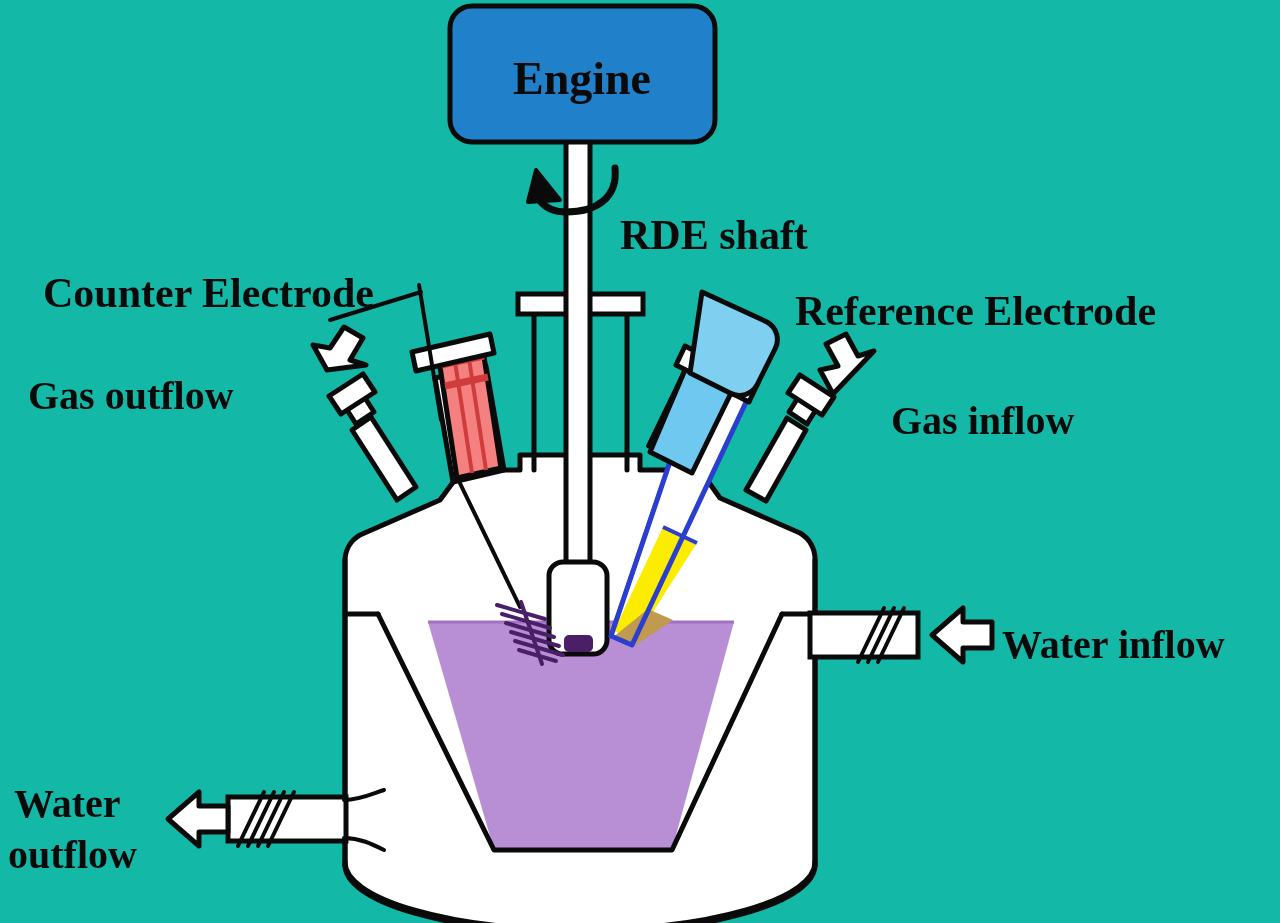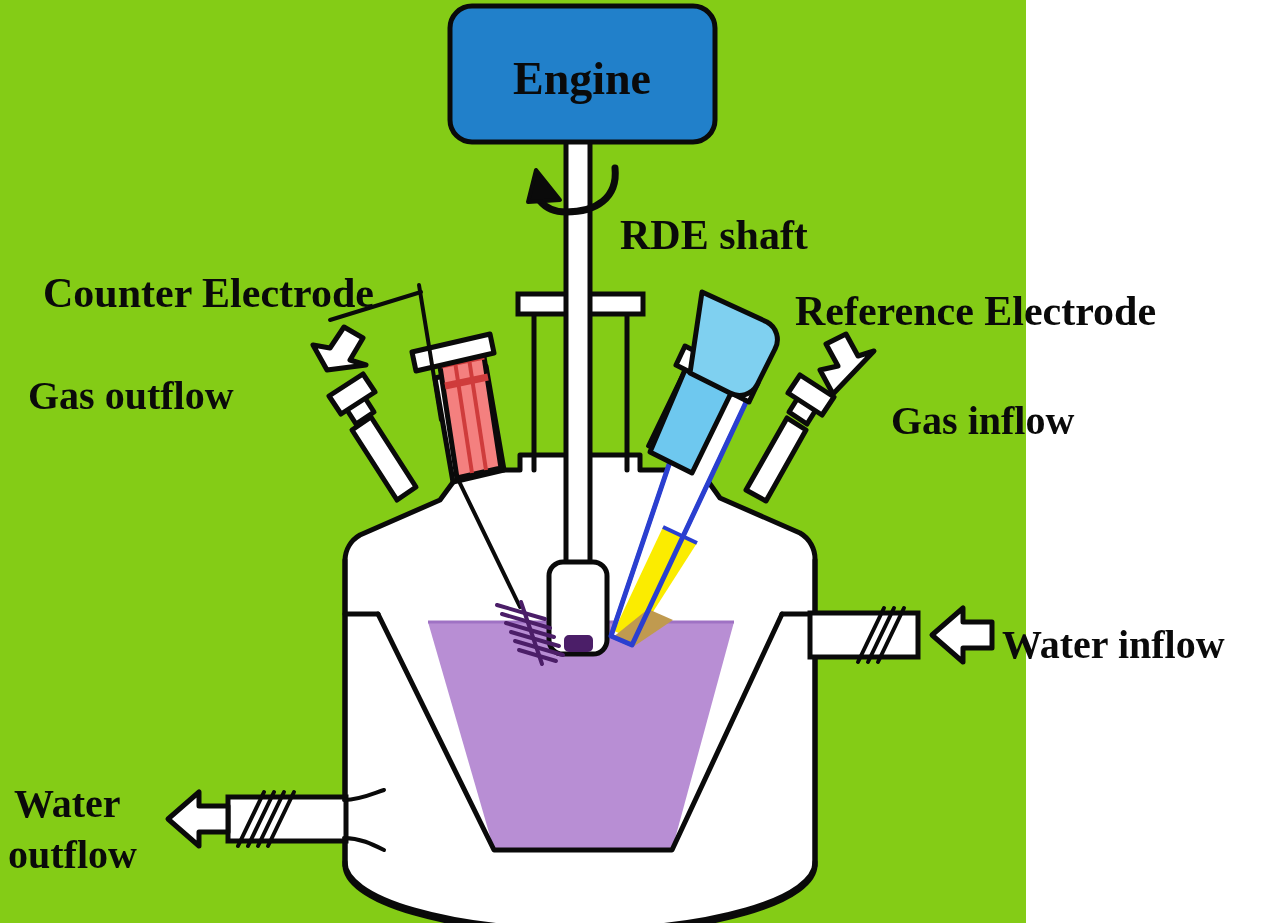--- a/index.html
+++ b/index.html
@@ -9,23 +9,23 @@
     background: #ffffff;
   }
   body {
     width: 1280px;
     height: 923px;
     overflow: hidden;
     font-family: "Liberation Serif", "DejaVu Serif", serif;
   }
   #diagram-root {
     position: relative;
-    width: 1026px;
+    width: 1280px;
     height: 923px;
-    background: #84cc16;
+    background: #14b8a6;
   }
   svg#cell-svg {
     position: absolute;
     top: 0;
     left: 0;
     width: 1280px;
     height: 923px;
     display: block;
   }
   .lbl {

